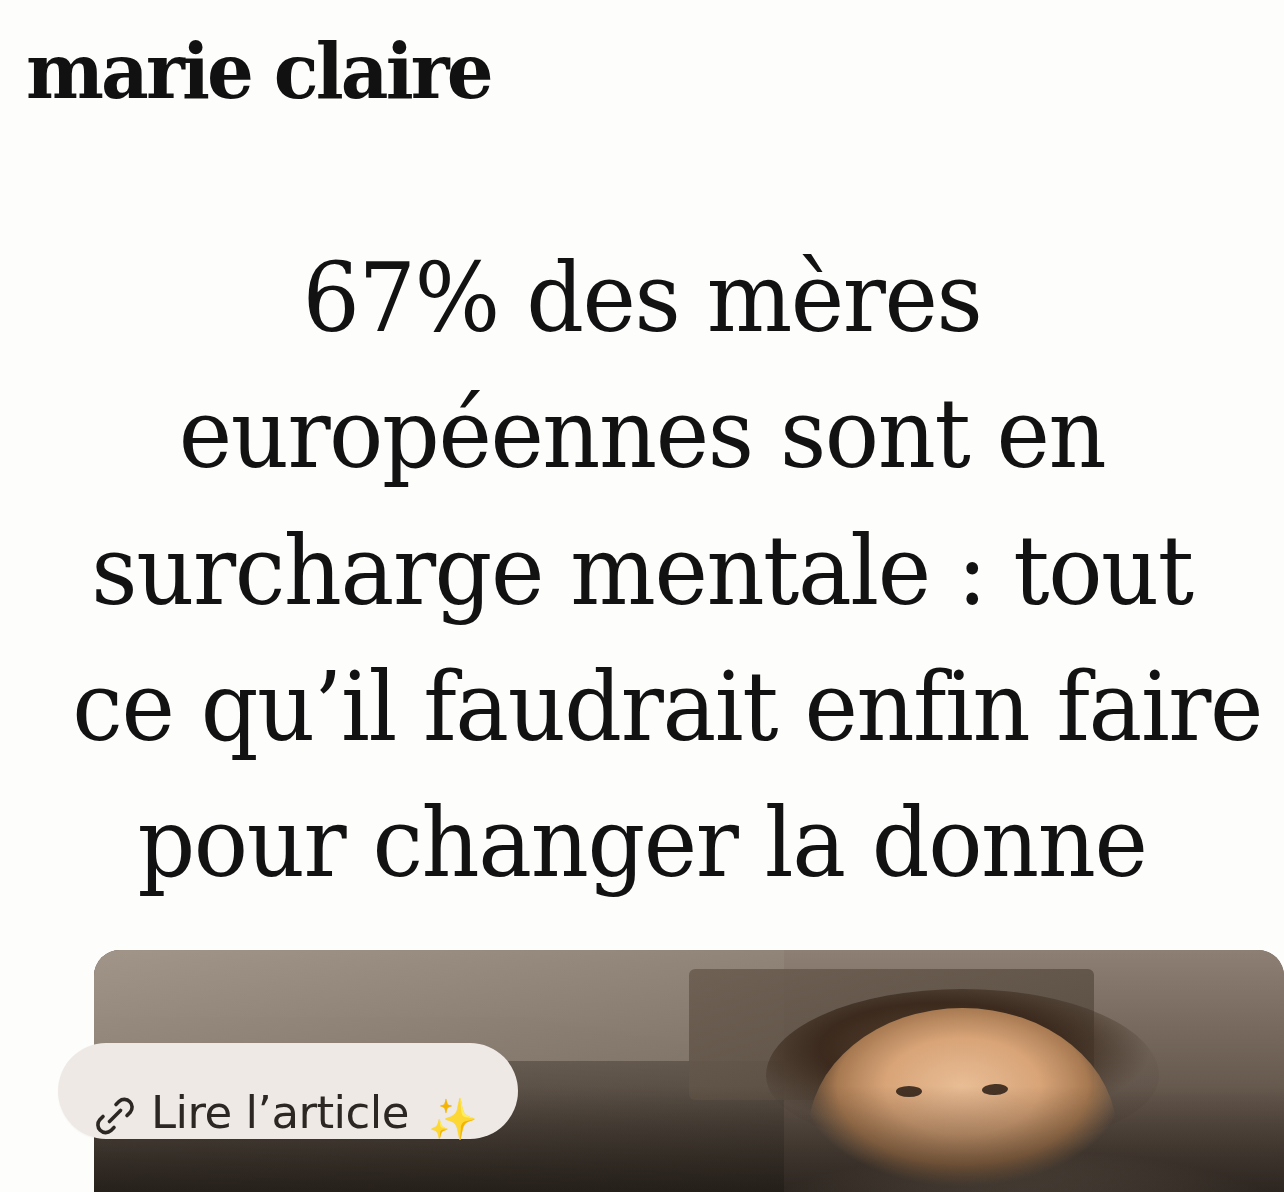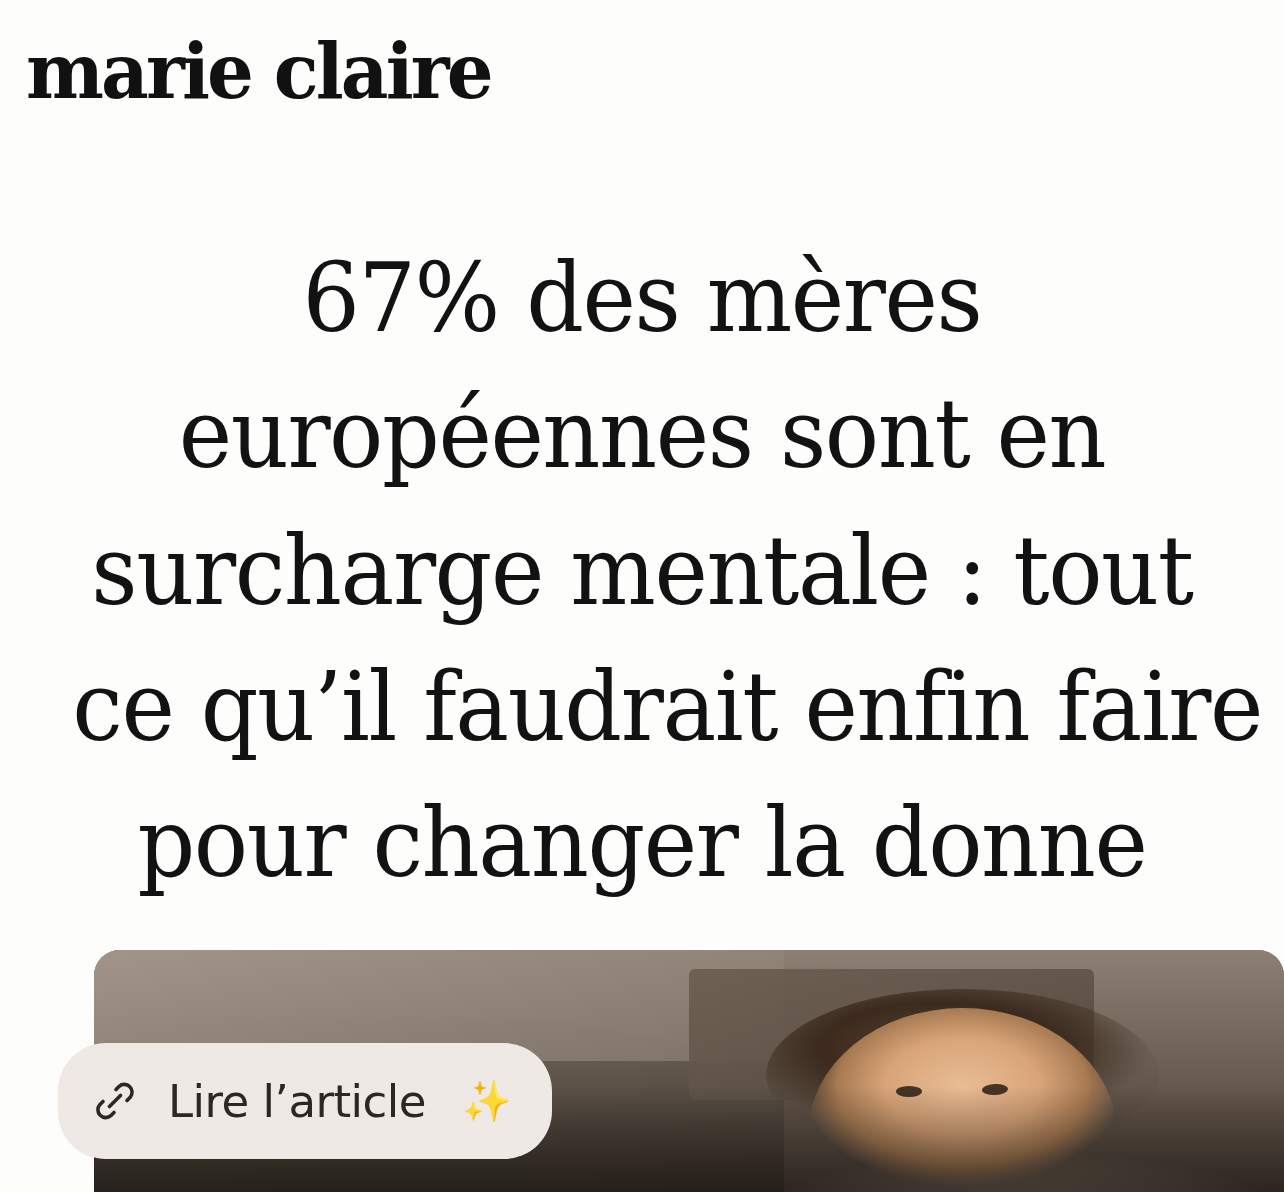--- a/index.html
+++ b/index.html
@@ -143,23 +143,23 @@
     height: 44%;
     background: linear-gradient(180deg, rgba(20,16,12,0) 0%, rgba(20,16,12,0.55) 100%);
   }
 
   
   .cta {
     position: absolute;
     left: 58px;
     top: 1043px;
     display: flex;
-    align-items: center;
-    gap: 30px;
-    height: 116px;
+    align-items: flex-end;
+    gap: 13px;
+    height: 96px;
     padding: 0 40px 0 34px;
     background: #efe9e6;
     border-radius: 48px;
     box-shadow: 0 1px 2px rgba(0,0,0,0.04);
   }
   .cta-icon {
     width: 46px;
     height: 46px;
     flex: 0 0 auto;
     display: flex;

